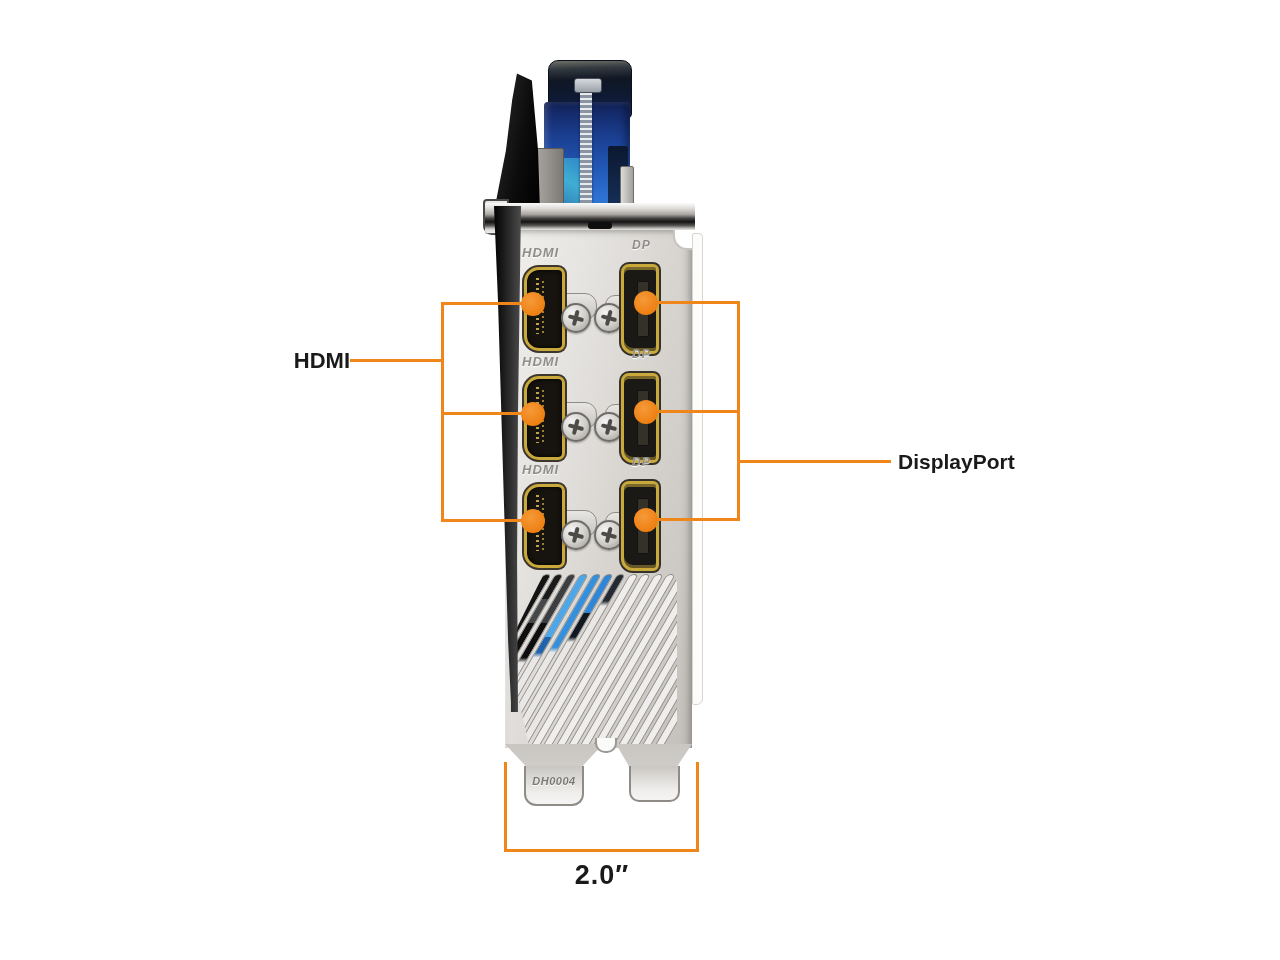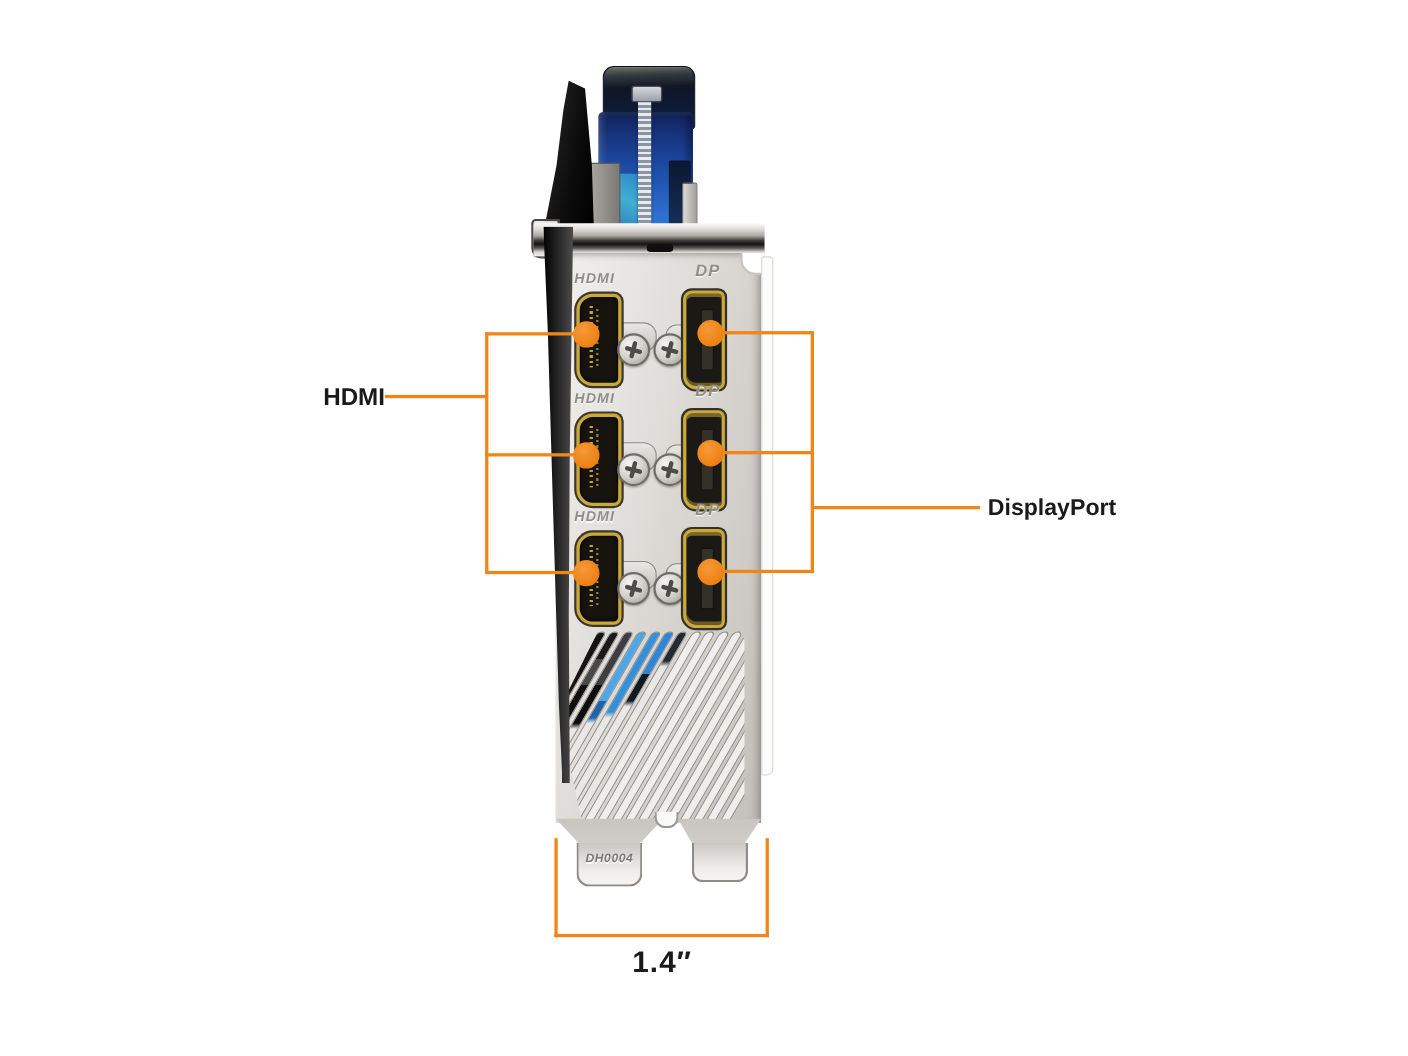--- a/index.html
+++ b/index.html
@@ -54,21 +54,21 @@
   .pcb-strip{left:493px;top:206px;width:28px;height:506px;
     clip-path:polygon(3.6% 0,100% 0,89% 42%,86% 70%,89% 98%,89% 100%,64% 100%,64% 98%,54% 86%,43% 66%,18% 19%);
     background:linear-gradient(90deg,#000 0%,#1d1d1d 40%,#393939 75%,#4c4c4c 100%);}
 
   
   .row{position:absolute;left:0;width:187px;height:115px;}
   .row1{top:10px;} .row2{top:119px;} .row3{top:227px;}
   .engraved{position:absolute;color:#8f8d89;font-style:italic;font-weight:700;
     letter-spacing:1px;text-shadow:0 1px 1px #ffffff;}
   .hdmi-label{left:17px;top:5px;font-size:13px;}
-  .dp-label{left:127px;top:-2px;font-size:15px;}
+  .dp-label{left:127px;top:-2px;font-size:12px;}
   .hdmi-port{left:19px;top:27px;width:35px;height:78px;background:#17140f;
     border:3px solid #c9a83c;border-radius:15px 7px 7px 15px;
     box-shadow:0 0 0 2px #3c362c, inset 0 0 5px #000;}
   .pins{position:absolute;left:9px;top:8px;width:3px;height:56px;
     background:repeating-linear-gradient(180deg,#c2a346 0 2px,transparent 2px 5px);}
   .pins2{position:absolute;left:15px;top:11px;width:2px;height:52px;
     background:repeating-linear-gradient(180deg,#9a8136 0 2px,transparent 2px 5px);}
   .hdmi-tab{left:53px;top:53px;width:37px;height:25px;border-radius:4px 12px 12px 4px;
     background:linear-gradient(#e8e6e3,#c6c3bf);border:1.5px solid #8f8c88;}
   .dp-tab{left:100px;top:55px;width:26px;height:22px;border-radius:10px 4px 4px 10px;
@@ -245,15 +245,15 @@
   <div class="abs oline hline" style="left:647px;top:518px;width:92px"></div>
   <div class="abs oline hline" style="left:738px;top:460px;width:153px"></div>
   <div class="abs dot" style="left:634px;top:291px"></div>
   <div class="abs dot" style="left:634px;top:400px"></div>
   <div class="abs dot" style="left:634px;top:508px"></div>
   <div class="abs callout-label lbl-dp">DisplayPort</div>
 
   <div class="abs oline vline" style="left:504px;top:762px;height:90px"></div>
   <div class="abs oline vline" style="left:696px;top:762px;height:90px"></div>
   <div class="abs oline hline" style="left:504px;top:849px;width:195px"></div>
-  <div class="abs callout-label lbl-dim">1.4″</div>
+  <div class="abs callout-label lbl-dim">2.0″</div>
 
 </div>
 
 </body></html>

